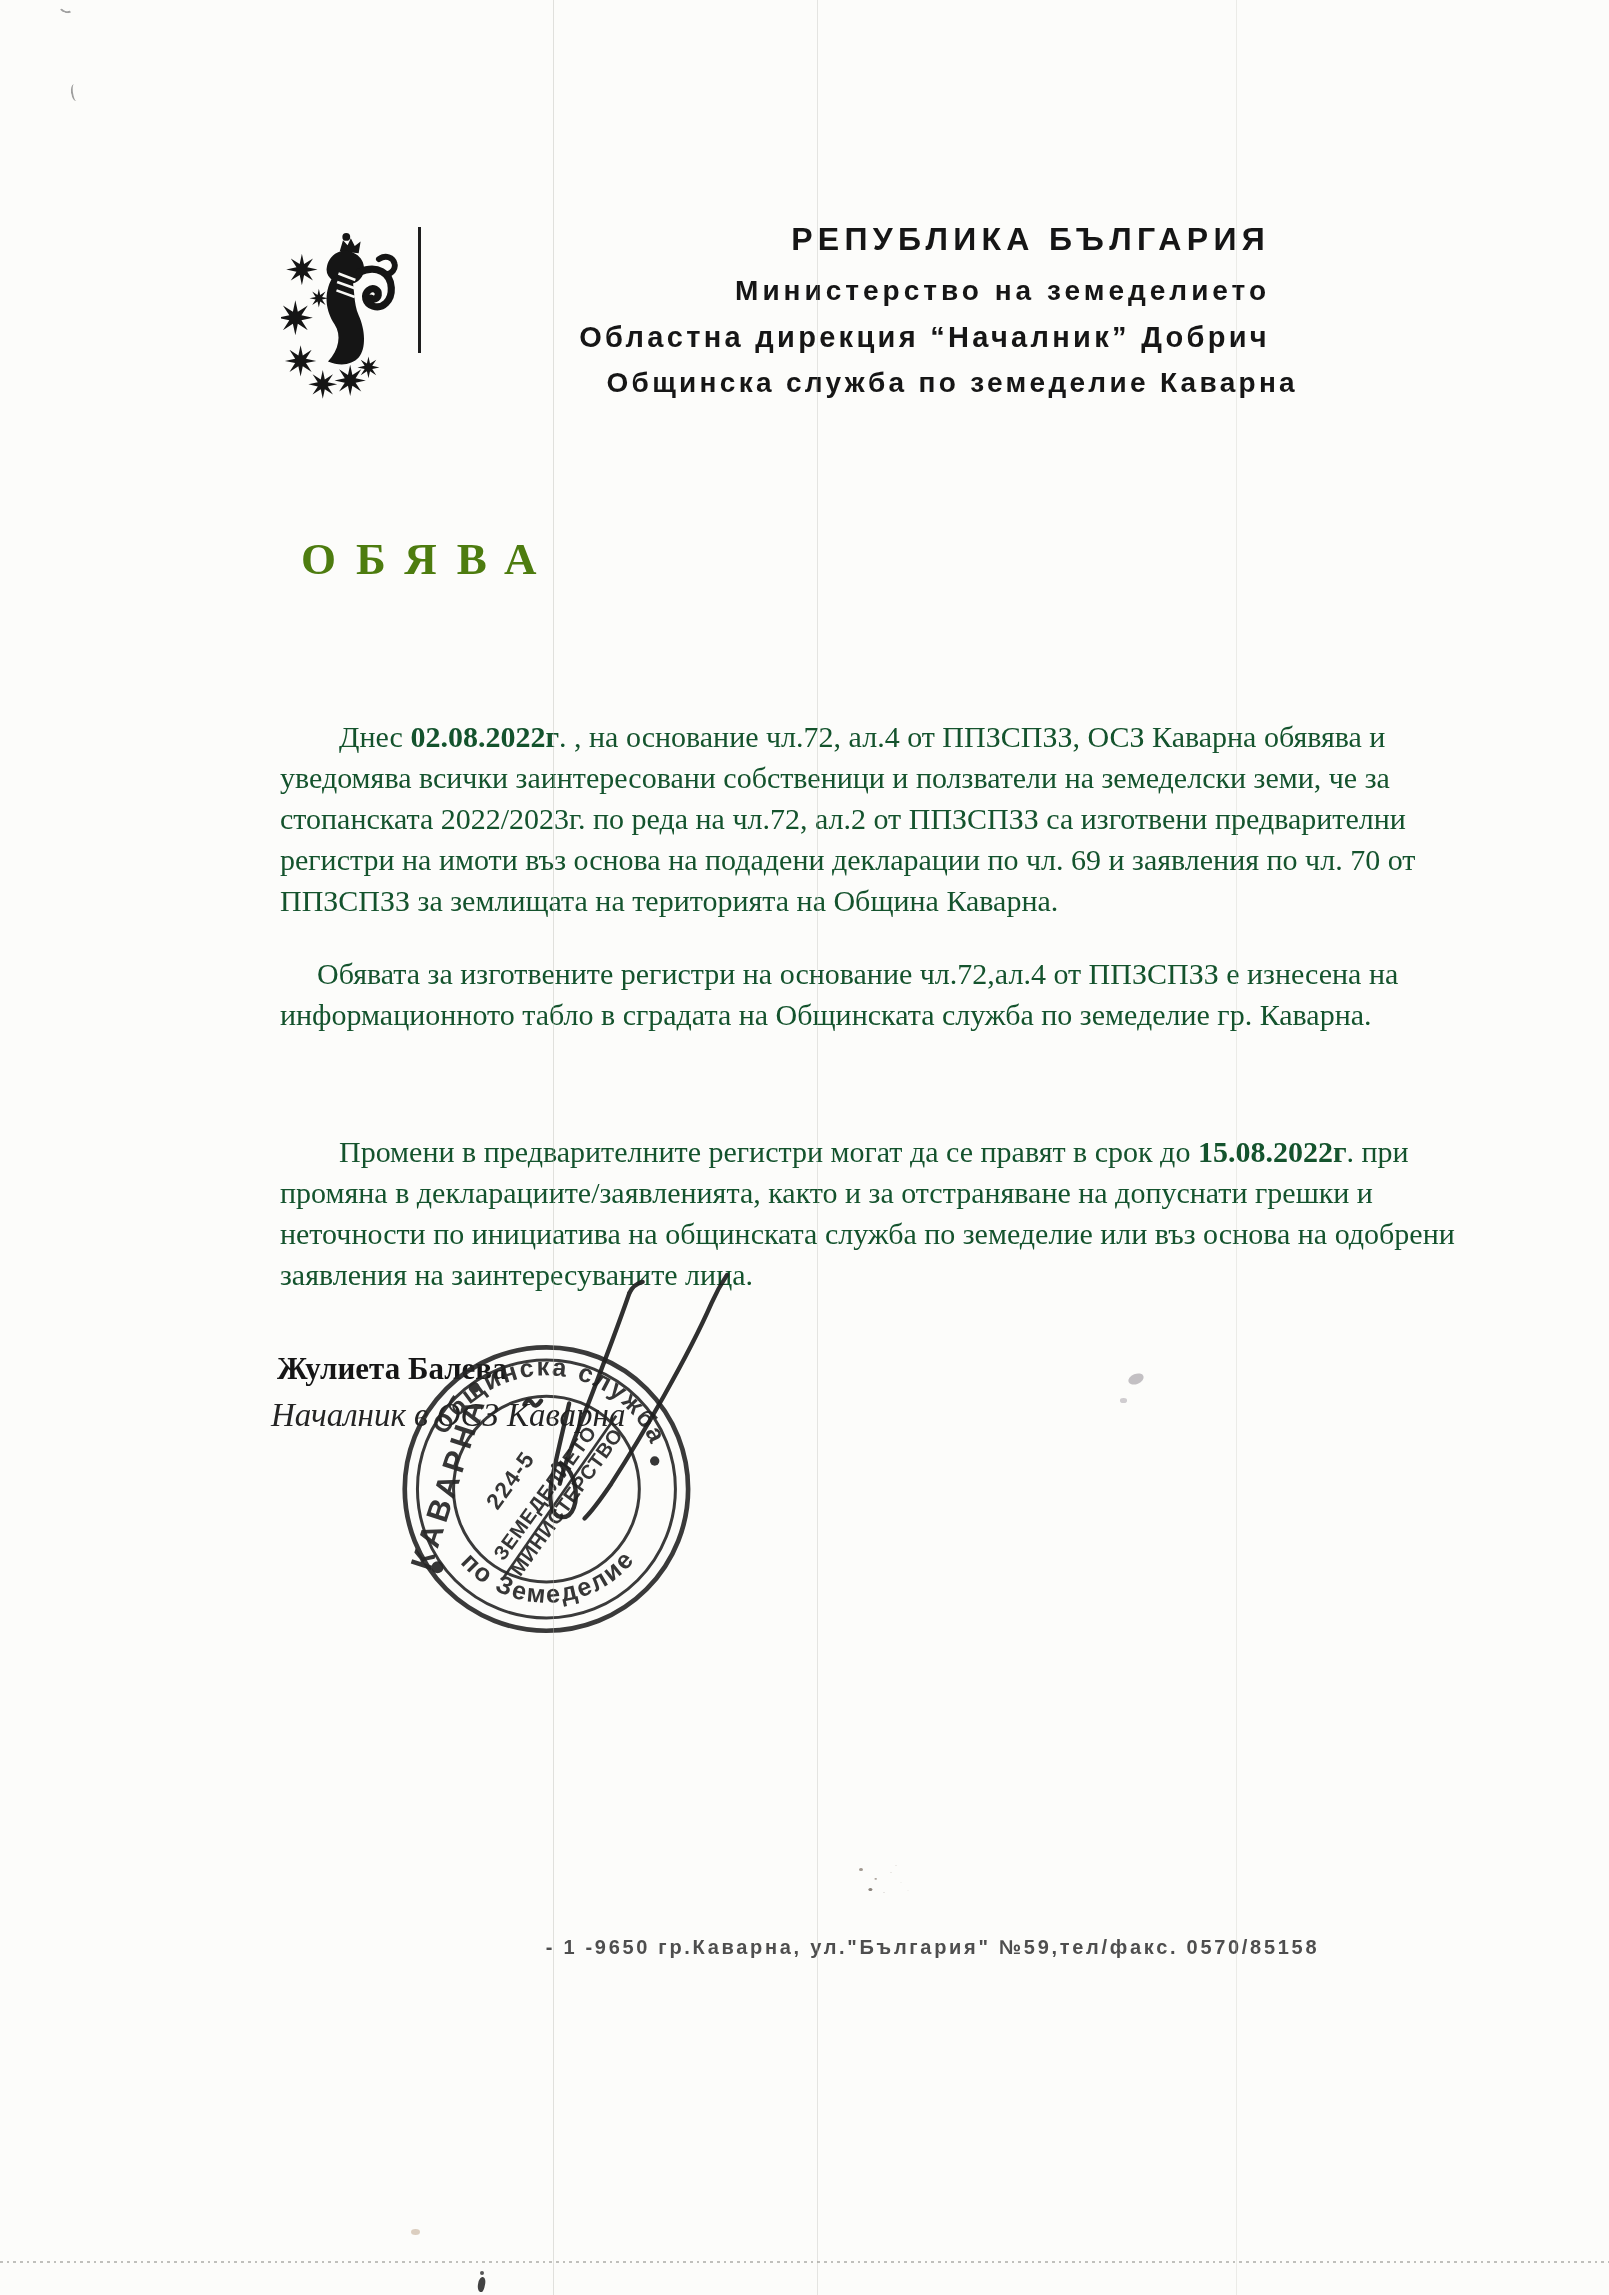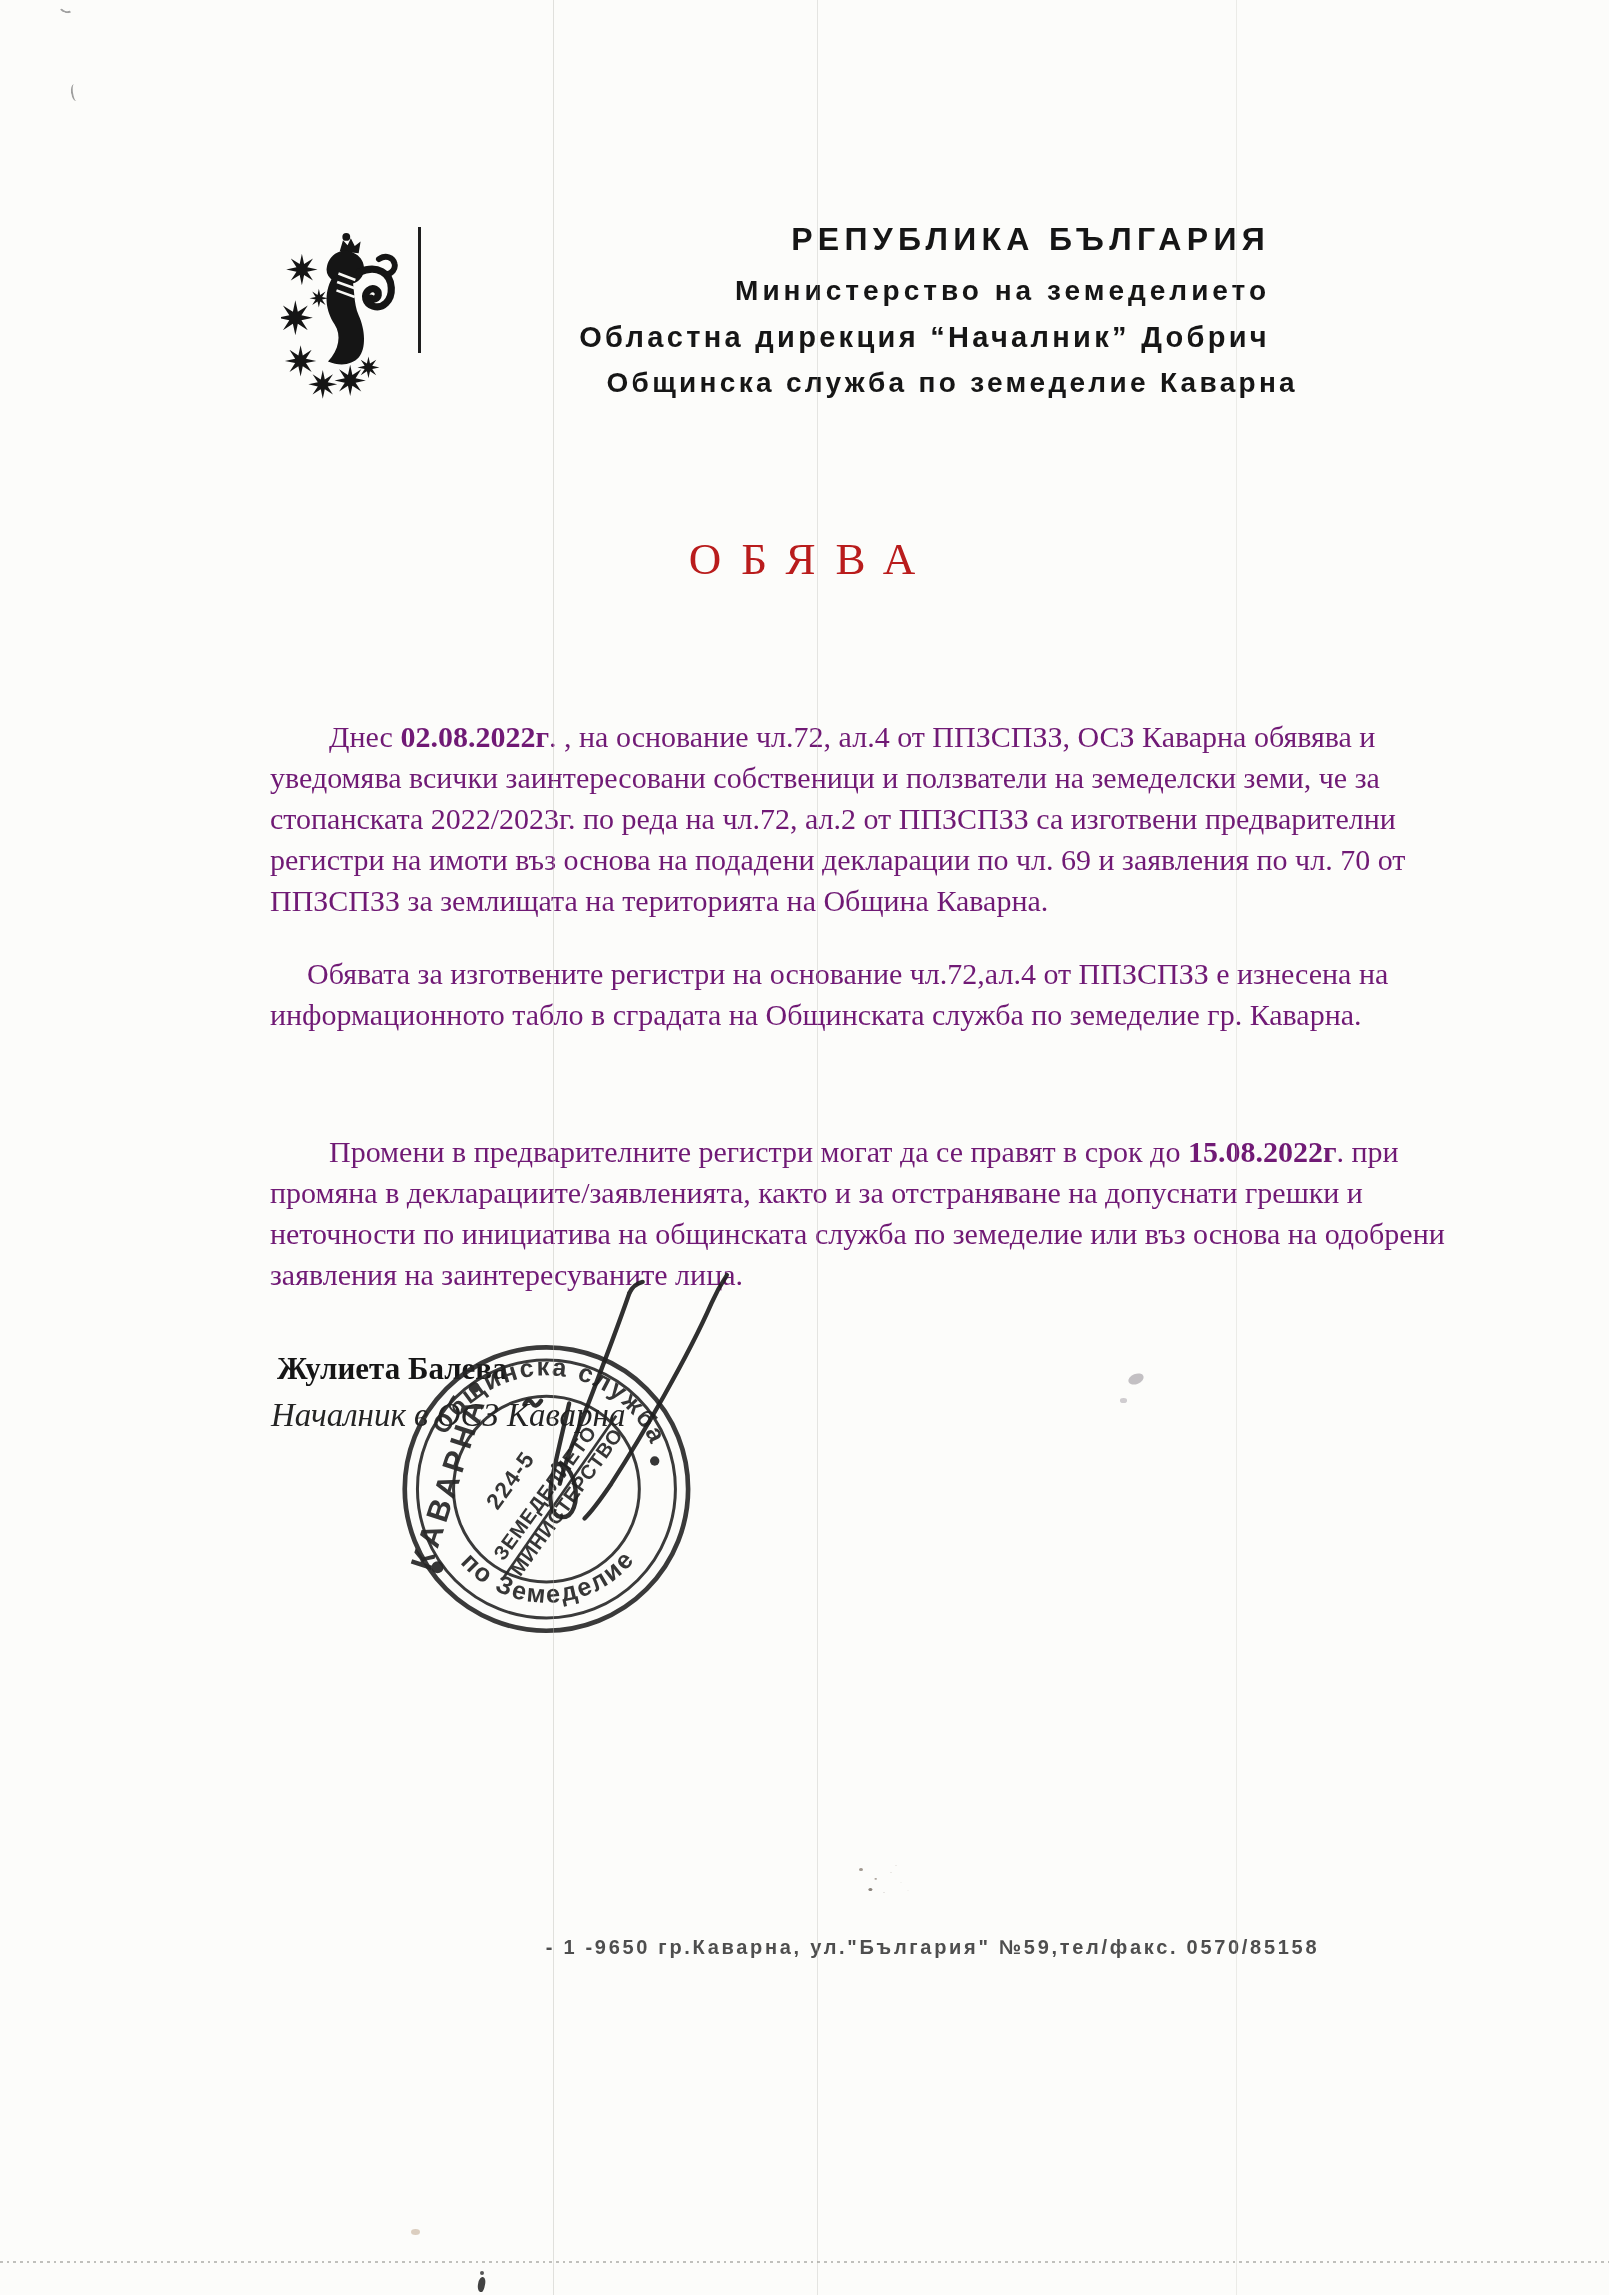--- a/index.html
+++ b/index.html
@@ -18,27 +18,27 @@
     position:absolute;left:401px;top:221px;width:869px;
     text-align:right;font-family:"Liberation Sans", sans-serif;font-weight:bold;color:#161616;
   }
   .lh .l1{font-size:32px;line-height:37px;letter-spacing:5.3px;margin-bottom:9.4px;}
   .lh .l2{font-size:28px;line-height:47px;letter-spacing:4px;}
   .lh .l3{font-size:29px;line-height:47px;letter-spacing:3.3px;}
   .lh .l4{font-size:28px;line-height:44px;letter-spacing:3.3px;transform:translateX(28px);}
   
   .doc-title{
     position:absolute;left:281px;top:533px;width:1042px;
-    text-align:center;font-size:45px;font-weight:normal;letter-spacing:20px;
-    padding-left:20px;box-sizing:border-box;color:#b91c1c;
+    text-align:left;font-size:45px;font-weight:bold;letter-spacing:20px;
+    padding-left:20px;box-sizing:border-box;color:#4d7c0f;
   }
   
   .para{
-    position:absolute;left:270px;width:1203px;
-    font-size:30px;line-height:41px;color:#701a75;
+    position:absolute;left:280px;width:1203px;
+    font-size:30px;line-height:41px;color:#14532d;
     white-space:pre-wrap;
   }
   .p1{top:716px;text-indent:59px;}
   .p2{top:953px;text-indent:37px;}
   .p3{top:1053px;text-indent:27px;}
   .p4{top:1131px;text-indent:59px;}
   .bld{font-weight:bold;}
   
   .sig-name{position:absolute;left:277px;top:1351px;font-size:31px;font-weight:bold;color:#161616;}
   .sig-title{position:absolute;left:271px;top:1397px;font-size:33px;font-style:italic;color:#242424;}

